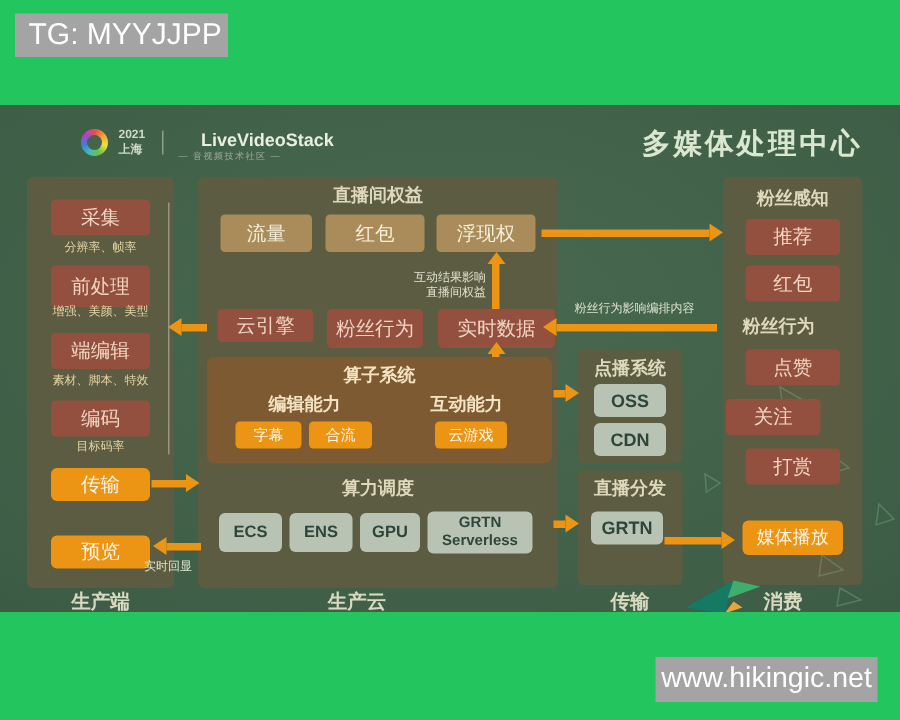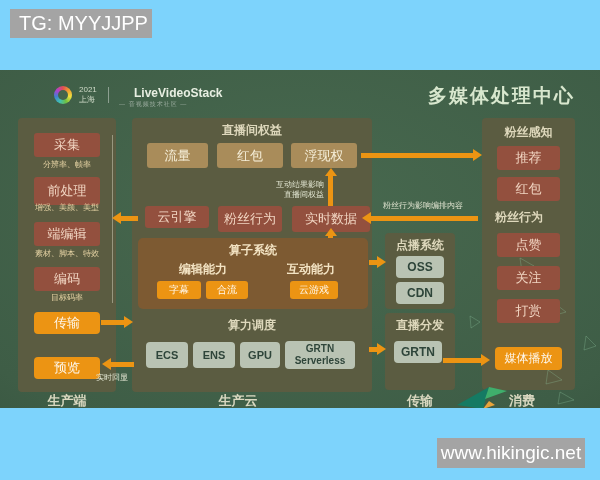--- a/index.html
+++ b/index.html
@@ -1,18 +1,18 @@
 <!DOCTYPE html>
 <html><head>
 <meta charset="utf-8">
 <style>
   * { margin:0; padding:0; box-sizing:border-box; }
   html,body { background:#fff; }
   .page {
-    position:relative; width:600px; height:480px; background:#7dd3fc;
+    position:relative; width:600px; height:480px; background:#22c55e;
     font-family:"Liberation Serif", serif; overflow:hidden;
   }
   .wm {
     position:absolute; background:#a4a4a4; color:#fff;
     font-family:"Liberation Sans", sans-serif; display:flex; align-items:center;
   }
   .wm-top { left:10px; top:9px; width:142px; height:29px; font-size:20px; padding-left:9px; }
   .wm-bottom { left:437px; top:438px; width:148px; height:30px; font-size:19px; justify-content:center; }
 
   .slide {
@@ -47,21 +47,21 @@
     position:absolute; right:25px; top:13px; color:#d8e7ce; font-size:19px;
     letter-spacing:2px; font-weight:bold;
   }
   .ring {
     position:absolute; left:54px; top:16px; width:18px; height:18px; border-radius:50%;
     background:conic-gradient(#e05050,#f0a030,#f0e040,#70c040,#40c0b0,#4080d0,#b040d0,#e05050);
   }
   .ring::after { content:''; position:absolute; left:4px; top:4px; width:10px; height:10px;
     border-radius:50%; background:#44644c; }
   .hdr-year { position:absolute; left:79px; top:15px; color:#cfdac8; font-size:8px;
-    line-height:10px; font-weight:normal; font-family:"Liberation Sans", sans-serif; }
+    line-height:10px; font-weight:bold; font-family:"Liberation Sans", sans-serif; }
   .hdr-div { position:absolute; left:108px; top:17px; width:1px; height:16px; background:rgba(255,255,255,.4); }
   .hdr-brand { position:absolute; left:117px; top:16px; color:#e8efe2; font-size:12px;
     font-weight:600; font-family:"Liberation Sans", sans-serif;margin-left:17px; }
   .hdr-tag { position:absolute; left:119px; top:30px; color:rgba(255,255,255,.45); font-size:6px;
     letter-spacing:1px; font-family:"Liberation Sans", sans-serif; }
 
   
   .ah { position:absolute; height:5px; background:#ec9413; }
   .ah.hl::before { content:''; position:absolute; left:-9px; top:-4px; width:0; height:0;
     border-top:6.5px solid transparent; border-bottom:6.5px solid transparent; border-right:9px solid #ec9413; }
@@ -208,21 +208,21 @@
     <div class="abs ctr box-red" style="left:497px;top:76px;width:63px;height:24px">
         <span>推荐</span>
       </div>
     <div class="abs ctr box-red" style="left:497px;top:107px;width:63px;height:24px">
         <span>红包</span>
       </div>
     <div class="abs sec-label" style="left:466px;top:139px;width:106px">粉丝行为</div>
     <div class="abs ctr box-red" style="left:497px;top:163px;width:63px;height:24px">
         <span>点赞</span>
       </div>
-    <div class="abs ctr box-red" style="left:497px;top:196px;width:63px;height:24px">
+    <div class="abs ctr box-red" style="left:484px;top:196px;width:63px;height:24px">
         <span>关注</span>
       </div>
     <div class="abs ctr box-red" style="left:497px;top:229px;width:63px;height:24px">
         <span>打赏</span>
       </div>
     <div class="abs ctr box-org" style="left:495px;top:277px;width:67px;height:23px;font-size:12px">
         <span>媒体播放</span>
       </div>
 
     <div class="abs note" style="left:254px;top:110px;width:70px;text-align:right">

